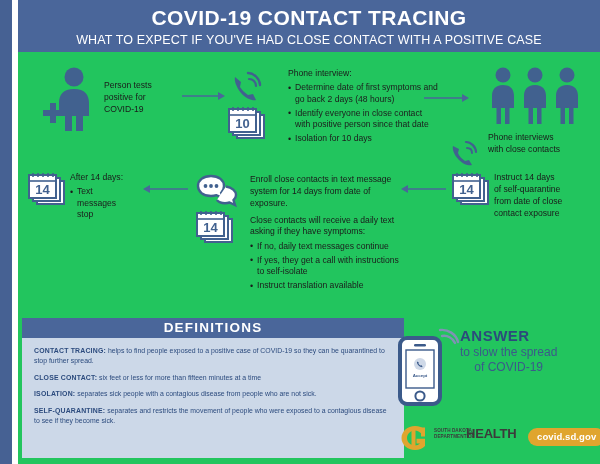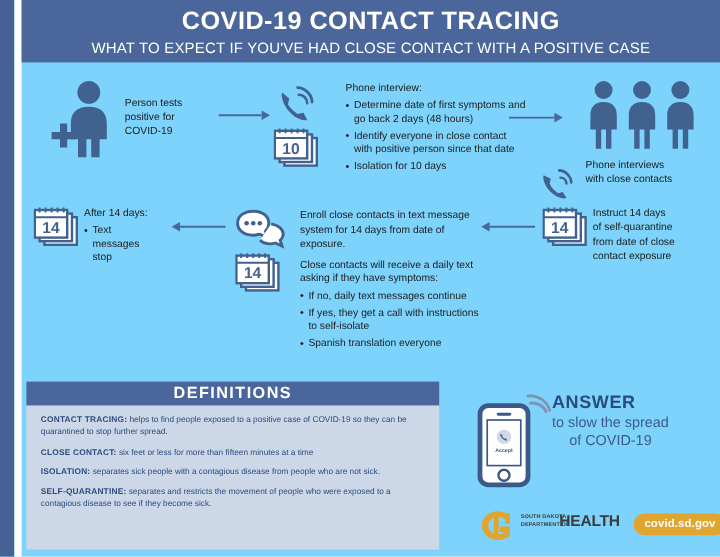--- a/index.html
+++ b/index.html
@@ -5,21 +5,21 @@
   * { box-sizing: border-box; margin: 0; padding: 0; }
   html, body {
     width: 600px; height: 464px;
     font-family: "Liberation Sans", sans-serif;
     background: #ffffff;
     overflow: hidden;
   }
   #page {
     position: relative;
     width: 600px; height: 464px;
-    background: #7dd3fc;
+    background: #22c55e;
   }
 
   
   .left-stripe {
     position: absolute; left: 0; top: 0;
     width: 12px; height: 464px;
     background: #466193;
   }
   .stripe-gap {
     position: absolute; left: 12px; top: 0;
@@ -76,21 +76,21 @@
 
   
   .ico { display: block; }
 
   
   .arrow { position: absolute; }
 
   
   .defs-wrap {
     position: absolute; left: 22px; top: 318px;
-    width: 344px; height: 140px;
+    width: 382px; height: 140px;
   }
   .defs-title {
     height: 20px;
     background: #4a669a;
     color: #ffffff;
     font-size: 13.5px;
     font-weight: bold;
     letter-spacing: 1.2px;
     text-align: center;
     line-height: 20px;
@@ -288,21 +288,21 @@
       <line x1="25" y1="1" x2="25" y2="5" stroke="#41618f" stroke-width="1.6"></line>
       <text x="14.5" y="22" font-family="Liberation Sans, sans-serif" font-size="13" font-weight="bold" fill="#41618f" text-anchor="middle">14</text>
     </svg>
   </div>
   <div class="flow" style="left:250px; top:174px; width:150px;">
     <div class="txt" style="margin-bottom:5px;">Enroll close contacts in text message system for 14 days from date of exposure.</div>
     <div class="txt">Close contacts will receive a daily text asking if they have symptoms:</div>
     <ul class="bul" style="margin-top:2px;">
       <li>If no, daily text messages continue</li>
       <li>If yes, they get a call with instructions to self-isolate</li>
-      <li>Spanish translation everyone</li>
+      <li>Instruct translation available</li>
     </ul>
   </div>
 
   <svg class="arrow" style="left:140px; top:183px;" width="48" height="12" viewBox="0 0 48 12">
     <line x1="10" y1="6" x2="48" y2="6" stroke="#4a669a" stroke-width="1.6"></line>
     <polygon points="10,2 3,6 10,10" fill="#4a669a"></polygon>
   </svg>
 
   <div class="flow" style="left:28px; top:172px;">
     <svg class="ico" width="38" height="34" viewBox="0 0 38 34">

